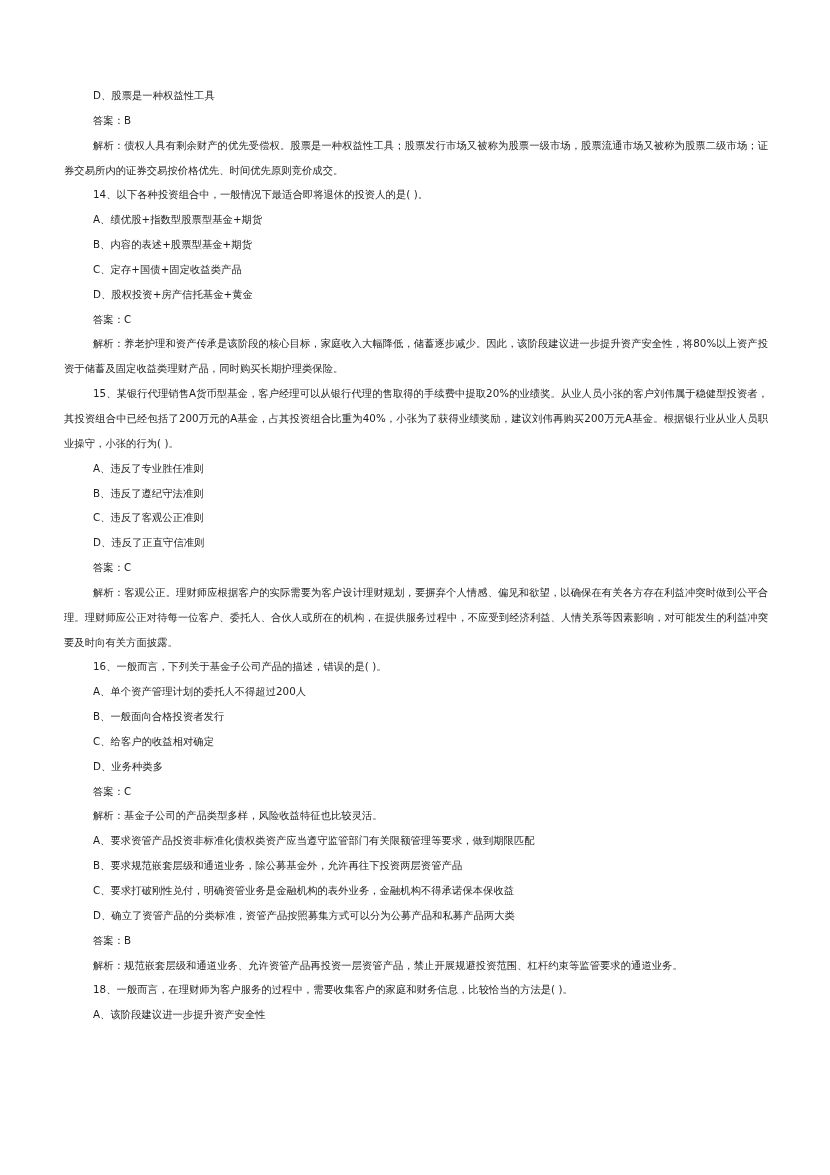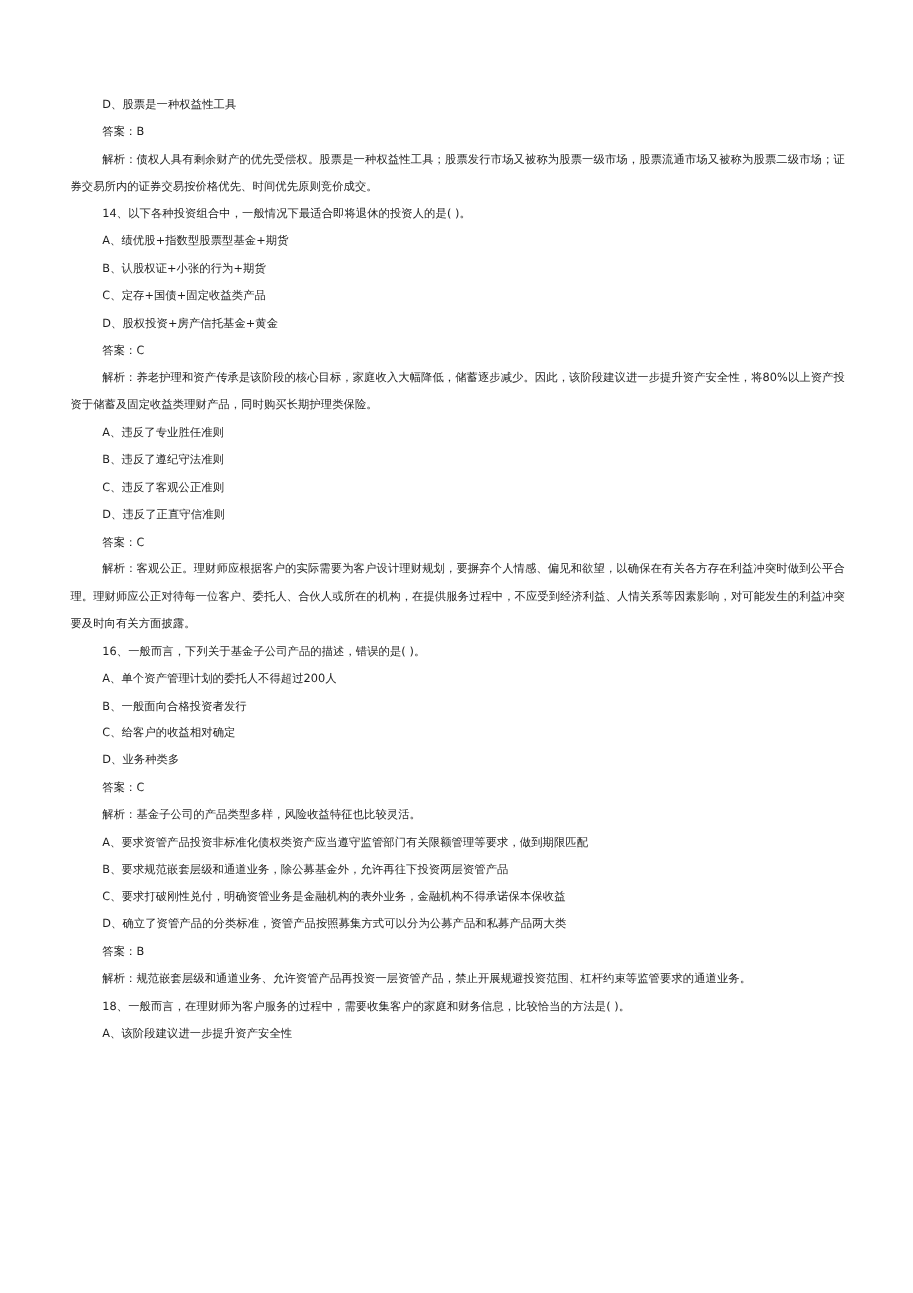--- a/index.html
+++ b/index.html
@@ -26,26 +26,27 @@
 </head>
 <body>
 
 <div class="page">
   <p class="p">D、股票是一种权益性工具</p>
   <p class="p">答案：B</p>
   <p class="p">解析：债权人具有剩余财产的优先受偿权。股票是一种权益性工具；股票发行市场又被称为股票一级市场，股票流通市场又被称为股票二级市场；证券交易所内的证券交易按价格优先、时间优先原则竞价成交。</p>
 
   <p class="p">14、以下各种投资组合中，一般情况下最适合即将退休的投资人的是(  )。</p>
   <p class="p">A、绩优股+指数型股票型基金+期货</p>
-  <p class="p">B、认股权证+小张的行为+期货</p>
+  <p class="p">B、内容的表述+股票型基金+期货</p>
   <p class="p">C、定存+国债+固定收益类产品</p>
   <p class="p">D、股权投资+房产信托基金+黄金</p>
   <p class="p">答案：C</p>
   <p class="p">解析：养老护理和资产传承是该阶段的核心目标，家庭收入大幅降低，储蓄逐步减少。因此，该阶段建议进一步提升资产安全性，将80%以上资产投资于储蓄及固定收益类理财产品，同时购买长期护理类保险。</p>
 
+  <p class="p">15、某银行代理销售A货币型基金，客户经理可以从银行代理的售取得的手续费中提取20%的业绩奖。从业人员小张的客户刘伟属于稳健型投资者，其投资组合中已经包括了200万元的A基金，占其投资组合比重为40%，小张为了获得业绩奖励，建议刘伟再购买200万元A基金。根据银行业从业人员职业操守，小张的行为( )。</p>
   <p class="p">A、违反了专业胜任准则</p>
   <p class="p">B、违反了遵纪守法准则</p>
   <p class="p">C、违反了客观公正准则</p>
   <p class="p">D、违反了正直守信准则</p>
   <p class="p">答案：C</p>
   <p class="p">解析：客观公正。理财师应根据客户的实际需要为客户设计理财规划，要摒弃个人情感、偏见和欲望，以确保在有关各方存在利益冲突时做到公平合理。理财师应公正对待每一位客户、委托人、合伙人或所在的机构，在提供服务过程中，不应受到经济利益、人情关系等因素影响，对可能发生的利益冲突要及时向有关方面披露。</p>
 
   <p class="p">16、一般而言，下列关于基金子公司产品的描述，错误的是(  )。</p>
   <p class="p">A、单个资产管理计划的委托人不得超过200人</p>
   <p class="p">B、一般面向合格投资者发行</p>

